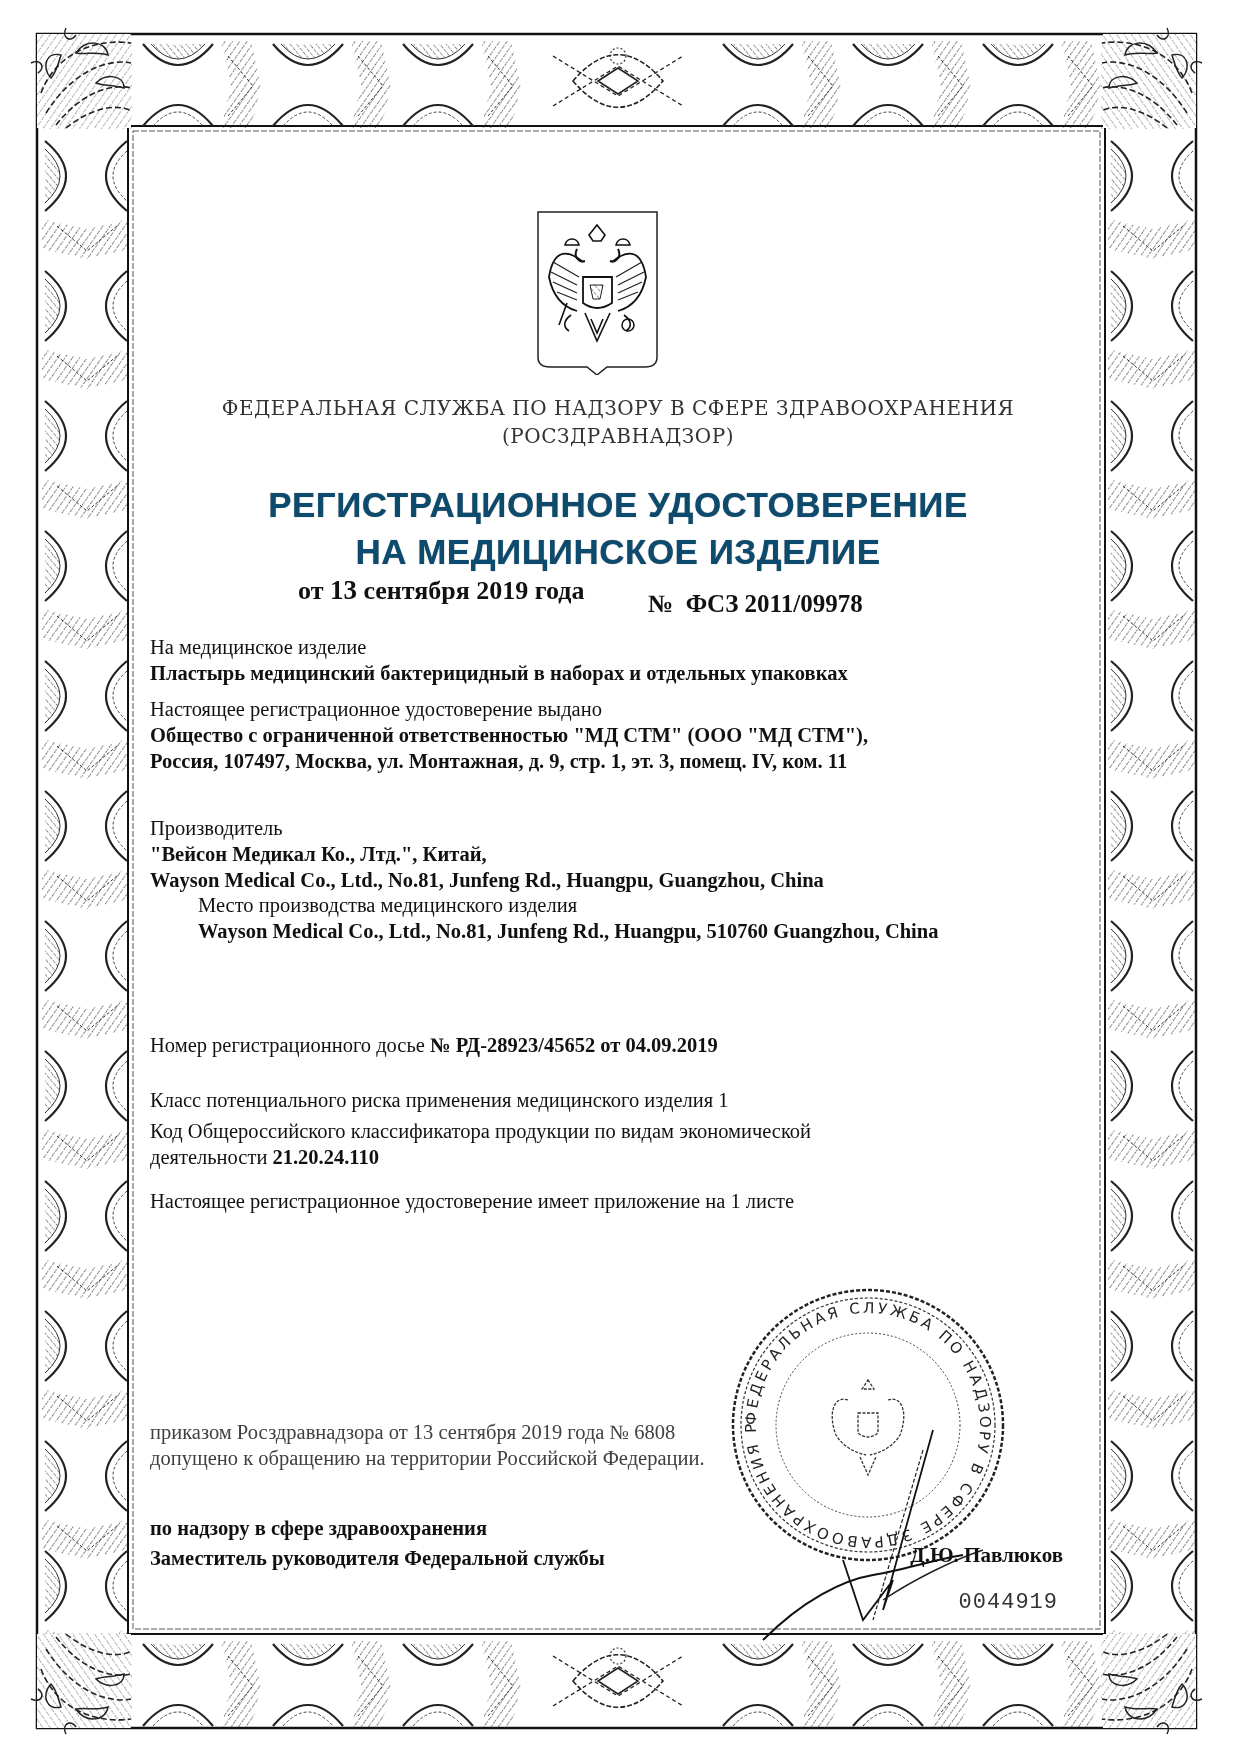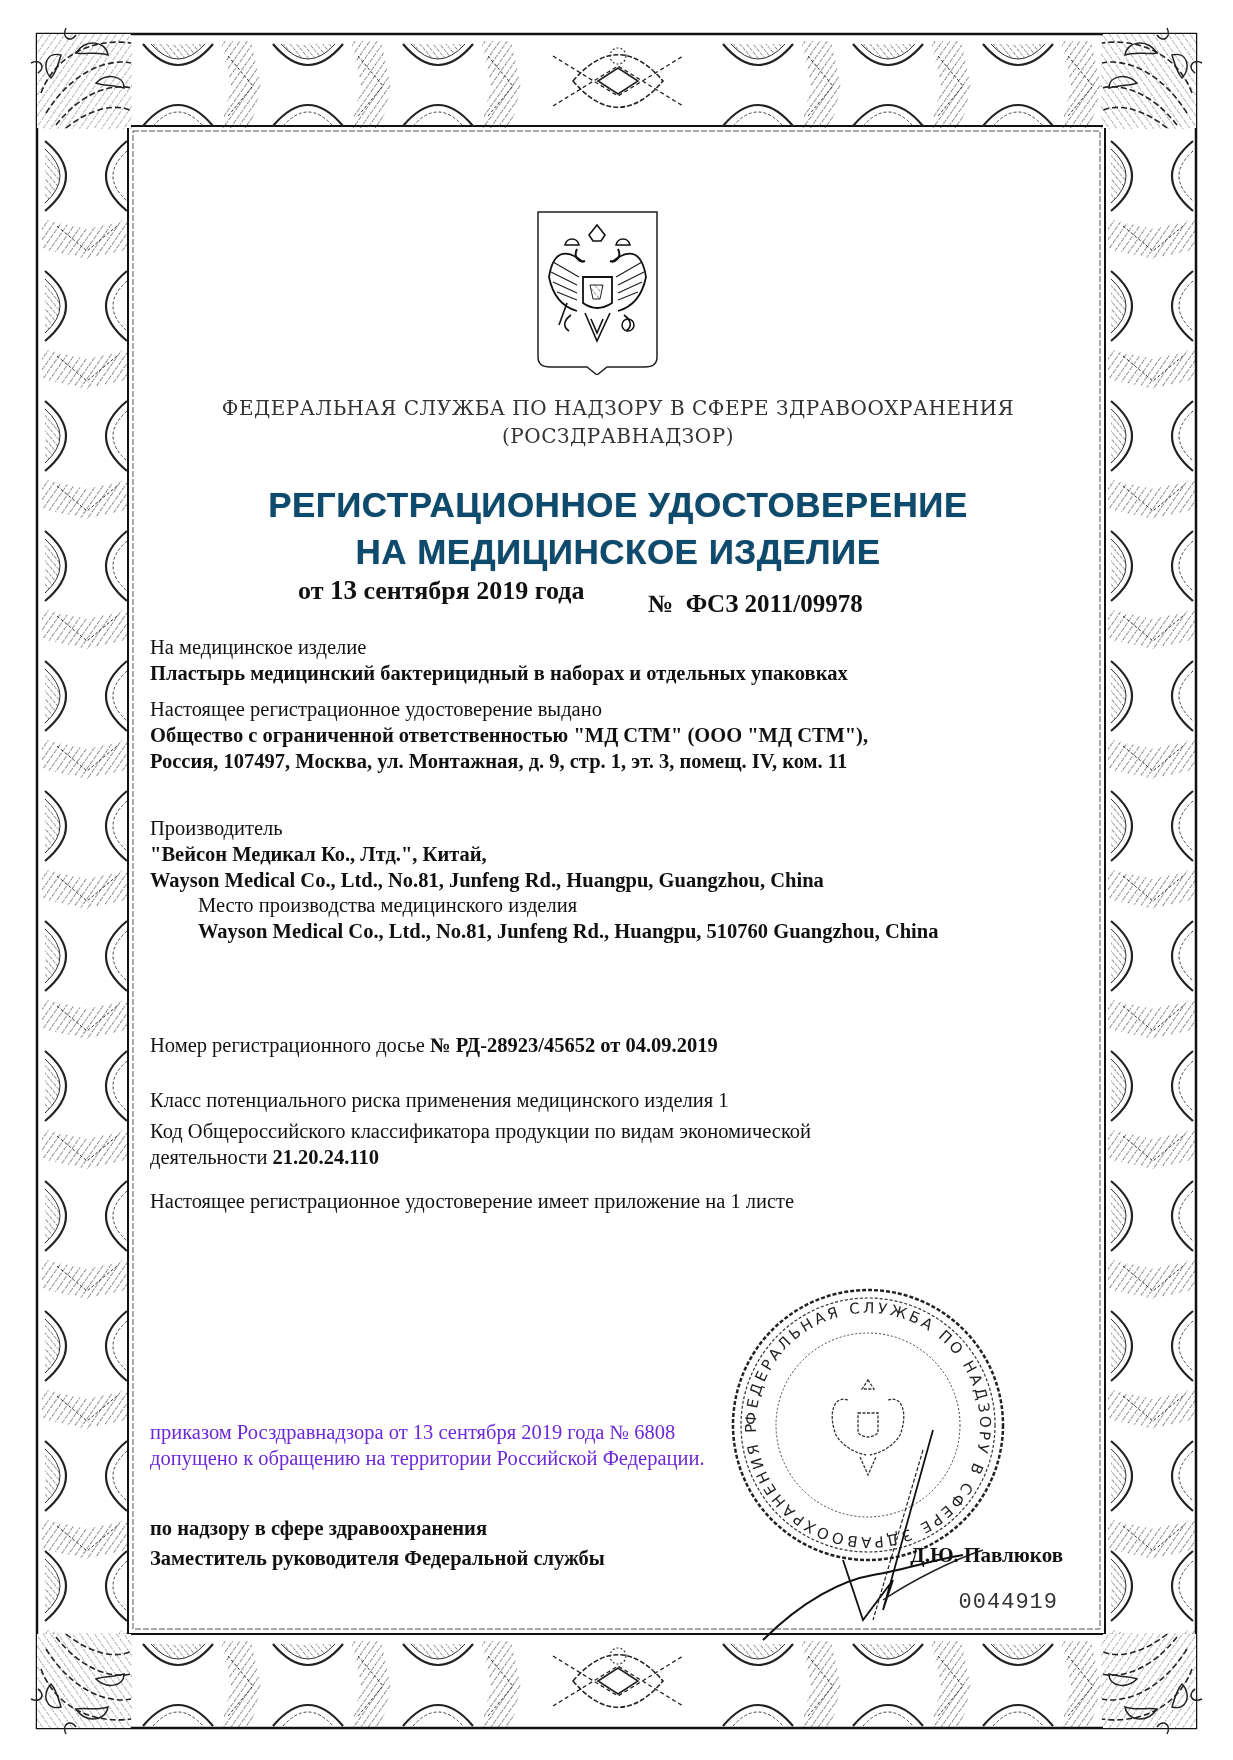--- a/index.html
+++ b/index.html
@@ -32,21 +32,21 @@
 
     .b1 { top: 504px; }
     .b2 { top: 566px; }
     .b3 { top: 685px; }
     .b4 { top: 762px; margin-left: 48px; }
     .b5 { top: 886px; margin-top: 16px; }
     .b6 { top: 936px; margin-top: 21px; }
     .b7 { top: 988px; }
     .b8 { top: 1058px; }
 
-    .order { position: absolute; left: 17px; top: 1289px; font-size: 20.5px; line-height: 26px; color: #6d28d9; }
+    .order { position: absolute; left: 17px; top: 1289px; font-size: 20.5px; line-height: 26px; color: #404040; }
 
     .signer { position: absolute; left: 17px; top: 1383px; font-weight: bold; font-size: 20.5px; line-height: 30px; }
     .signer-name { position: absolute; right: 40px; top: 1413px; font-weight: bold; font-size: 21px; }
     .serial { position: absolute; right: 45px; top: 1460px; font-family: "Liberation Mono", monospace; font-size: 22px; letter-spacing: 1px; color: #333; }
 
     .stamp { position: absolute; left: 590px; top: 1150px; width: 290px; height: 290px; }
     .signature { position: absolute; left: 600px; top: 1280px; width: 260px; height: 260px; }
   </style>
 </head>
 <body>

